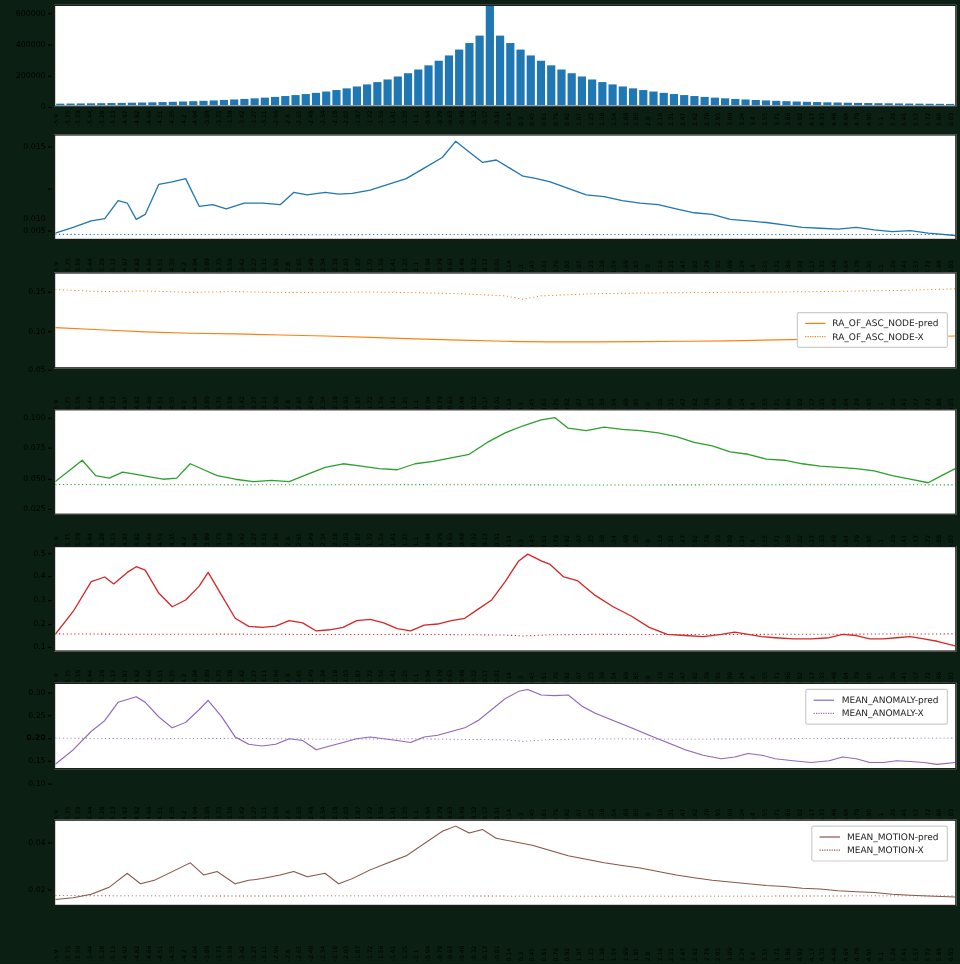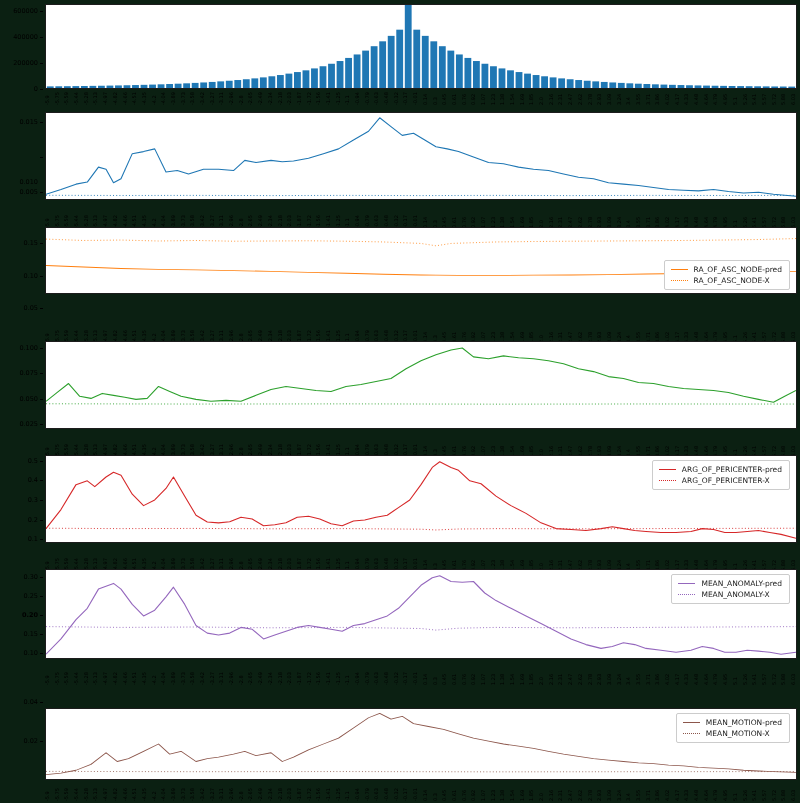--- a/index.html
+++ b/index.html
@@ -308,21 +308,21 @@
 
   <div class="panel" style="top:227px;height:116px;">
     <div class="ygutter" style="height:88px;">
         <div class="ytick" style="top: 77.4815px;">0.05</div>
         <div class="ymark" style="top: 81.4815px;"></div>
         <div class="ytick" style="top: 44.8889px;">0.10</div>
         <div class="ymark" style="top: 48.8889px;"></div>
         <div class="ytick" style="top: 12.2963px;">0.15</div>
         <div class="ymark" style="top: 16.2963px;"></div>
       </div>
-    <div class="plot" style="height:67px;">
+    <div class="plot" style="height:80px;">
         <svg viewBox="0 0 752 88" preserveAspectRatio="none">
           <polyline points="0.0,15.0 37.6,16.9 75.2,16.3 112.8,17.6 150.4,16.9 188.0,17.9 225.6,17.6 263.2,17.3 300.8,17.9 338.4,18.9 376.0,20.9 391.0,24.1 406.1,20.9 451.2,18.9 488.8,18.3 526.4,17.9 564.0,17.6 601.6,17.3 639.2,16.9 676.8,16.3 714.4,15.6 752.0,14.3" fill="none" stroke="#ff7f0e" stroke-width="0.9" stroke-dasharray="1 2.2" stroke-linejoin="round"></polyline>
           <polyline points="0.0,50.8 37.6,52.8 75.2,54.8 112.8,56.1 150.4,56.7 188.0,57.7 225.6,58.7 263.2,60.0 300.8,61.3 338.4,62.6 376.0,63.6 391.0,63.9 413.6,64.2 451.2,64.2 488.8,63.9 526.4,63.6 564.0,63.2 601.6,62.3 639.2,61.6 676.8,60.6 714.4,59.6 752.0,58.7" fill="none" stroke="#ff7f0e" stroke-width="1.1" stroke-linejoin="round"></polyline>
         </svg>
       <div class="legend" style="top:32px;">
         <div class="lrow">
             <span class="sw" style="color: rgb(255, 127, 14);"></span>
             <span class="ltxt">RA_OF_ASC_NODE-pred</span>
           </div>
         <div class="lrow">
@@ -523,30 +523,20 @@
         <div class="ytick" style="top: 21.4222px;">0.4</div>
         <div class="ymark" style="top: 25.4222px;"></div>
         <div class="ytick" style="top: 1.86667px;">0.5</div>
         <div class="ymark" style="top: 5.86667px;"></div>
       </div>
     <div class="plot" style="height:88px;">
         <svg viewBox="0 0 752 88" preserveAspectRatio="none">
           <polyline points="0.0,73.9 75.2,74.3 150.4,74.1 225.6,74.5 300.8,74.3 376.0,74.9 391.0,75.7 413.6,74.7 451.2,74.3 526.4,74.5 601.6,74.3 676.8,74.1 752.0,73.9" fill="none" stroke="#d62728" stroke-width="0.9" stroke-dasharray="1 2.2" stroke-linejoin="round"></polyline>
           <polyline points="0.0,74.3 15.0,54.8 30.1,29.3 41.4,25.4 48.9,31.3 60.2,21.5 67.7,16.6 75.2,19.6 86.5,39.1 97.8,50.8 109.0,45.0 120.3,33.2 127.8,21.5 139.1,41.1 150.4,60.6 161.7,67.5 173.0,68.4 184.2,67.3 195.5,62.6 206.8,64.5 218.1,71.4 229.4,70.4 240.6,68.4 251.9,62.6 263.2,61.6 274.5,64.5 285.8,69.4 297.0,71.4 308.3,66.5 319.6,65.5 330.9,62.6 342.2,60.6 353.4,52.8 364.7,45.0 376.0,29.3 387.3,11.7 394.8,5.9 406.1,11.7 413.6,14.7 424.9,25.4 436.2,28.4 451.2,41.1 466.2,50.8 481.3,58.7 496.3,68.4 511.4,74.3 526.4,75.3 541.4,76.3 556.5,74.3 567.8,72.4 579.0,74.3 590.3,76.3 601.6,77.2 616.6,78.2 631.7,78.2 646.7,77.2 658.0,74.3 669.3,75.3 680.6,78.2 691.8,78.2 703.1,77.2 714.4,76.3 725.7,78.2 737.0,80.2 752.0,84.1" fill="none" stroke="#d62728" stroke-width="1.1" stroke-linejoin="round"></polyline>
         </svg>
-      <div class="legend" style="top:4px;">
-        <div class="lrow">
-            <span class="sw" style="color: rgb(214, 39, 40);"></span>
-            <span class="ltxt">ARG_OF_PERICENTER-pred</span>
-          </div>
-        <div class="lrow">
-            <span class="sw dot" style="color: rgb(214, 39, 40);"></span>
-            <span class="ltxt">ARG_OF_PERICENTER-X</span>
-          </div>
-      </div>
     </div>
     <div class="xlabels" style="top:88px;height:28px;">
         <span>-5.9</span>
         <span>-5.75</span>
         <span>-5.59</span>
         <span>-5.44</span>
         <span>-5.28</span>
         <span>-5.13</span>
         <span>-4.97</span>
         <span>-4.82</span>
@@ -629,21 +619,21 @@
         <div class="ymark" style="top: 84.1739px;"></div>
         <div class="ytick" style="top: 61.0435px;">0.15</div>
         <div class="ymark" style="top: 65.0435px;"></div>
         <div class="ytick" style="top: 41.913px; font-weight: bold;">0.20</div>
         <div class="ymark" style="top: 45.913px;"></div>
         <div class="ytick" style="top: 22.7826px;">0.25</div>
         <div class="ymark" style="top: 26.7826px;"></div>
         <div class="ytick" style="top: 3.65217px;">0.30</div>
         <div class="ymark" style="top: 7.65217px;"></div>
       </div>
-    <div class="plot" style="height:90px;">
+    <div class="plot" style="height:72px;">
         <svg viewBox="0 0 752 88" preserveAspectRatio="none">
           <polyline points="0.0,56.6 75.2,57.4 150.4,57.0 225.6,57.8 300.8,57.4 376.0,58.5 391.0,60.1 413.6,58.2 451.2,57.4 526.4,57.8 601.6,57.4 676.8,57.0 752.0,56.6" fill="none" stroke="#9467bd" stroke-width="0.9" stroke-dasharray="1 2.2" stroke-linejoin="round"></polyline>
           <polyline points="0.0,84.2 15.0,68.9 30.1,49.7 41.4,38.3 52.6,19.1 67.7,13.4 75.2,19.1 86.5,34.4 97.8,45.9 109.0,40.2 120.3,26.8 127.8,17.2 139.1,34.4 150.4,55.5 161.7,63.1 173.0,65.0 184.2,63.1 195.5,57.4 206.8,59.3 218.1,68.9 229.4,65.0 240.6,61.2 251.9,57.4 263.2,55.5 274.5,57.4 285.8,59.3 297.0,61.2 308.3,55.5 319.6,53.6 330.9,49.7 342.2,45.9 353.4,38.3 364.7,26.8 376.0,15.3 387.3,7.7 394.8,5.7 406.1,11.5 417.4,12.2 428.6,11.5 439.9,23.0 451.2,30.6 466.2,38.3 481.3,45.9 496.3,53.6 511.4,61.2 526.4,68.9 541.4,74.6 556.5,78.4 567.8,76.5 579.0,72.7 590.3,74.6 601.6,78.4 616.6,80.3 631.7,82.3 646.7,80.3 658.0,76.5 669.3,78.4 680.6,82.3 691.8,82.3 703.1,80.3 714.4,81.1 725.7,82.3 737.0,84.2 752.0,82.3" fill="none" stroke="#9467bd" stroke-width="1.1" stroke-linejoin="round"></polyline>
         </svg>
       <div class="legend" style="top:4px;">
         <div class="lrow">
             <span class="sw" style="color: rgb(148, 103, 189);"></span>
             <span class="ltxt">MEAN_ANOMALY-pred</span>
           </div>
         <div class="lrow">
@@ -734,21 +724,21 @@
       </div>
   </div>
 
   <div class="panel" style="top:683px;height:118px;">
     <div class="ygutter" style="height:92px;">
         <div class="ytick" style="top: 53.5px;">0.02</div>
         <div class="ymark" style="top: 57.5px;"></div>
         <div class="ytick" style="top: 15.1667px;">0.04</div>
         <div class="ymark" style="top: 19.1667px;"></div>
       </div>
-    <div class="plot" style="height:72px;margin-top:25px;">
+    <div class="plot" style="height:72px;">
         <svg viewBox="0 0 752 92" preserveAspectRatio="none">
           <polyline points="0.0,82.0 150.4,82.4 300.8,82.2 451.2,82.6 601.6,82.4 752.0,82.2" fill="none" stroke="#8c564b" stroke-width="0.9" stroke-dasharray="1 2.2" stroke-linejoin="round"></polyline>
           <polyline points="0.0,86.3 15.0,84.3 30.1,80.5 45.1,72.8 60.2,57.5 71.4,69.0 82.7,65.2 97.8,55.6 112.8,46.0 124.1,59.4 135.4,55.6 150.4,69.0 161.7,65.2 173.0,63.3 188.0,59.4 199.3,55.6 210.6,61.3 225.6,57.5 236.9,69.0 248.2,63.3 263.2,53.7 278.2,46.0 293.3,38.3 308.3,24.9 323.4,11.5 334.6,5.8 345.9,13.4 357.2,9.6 368.5,19.2 383.5,23.0 398.6,26.8 413.6,32.6 428.6,38.3 443.7,42.2 458.7,46.0 473.8,48.9 488.8,51.8 503.8,55.6 518.9,59.4 533.9,62.3 549.0,65.2 564.0,67.1 579.0,69.0 594.1,70.9 609.1,71.9 624.2,73.8 639.2,74.8 654.2,76.7 669.3,77.6 684.3,78.6 699.4,80.5 714.4,81.5 729.4,82.4 752.0,83.4" fill="none" stroke="#8c564b" stroke-width="1.1" stroke-linejoin="round"></polyline>
         </svg>
       <div class="legend" style="top:4px;">
         <div class="lrow">
             <span class="sw" style="color: rgb(140, 86, 75);"></span>
             <span class="ltxt">MEAN_MOTION-pred</span>
           </div>
         <div class="lrow">

